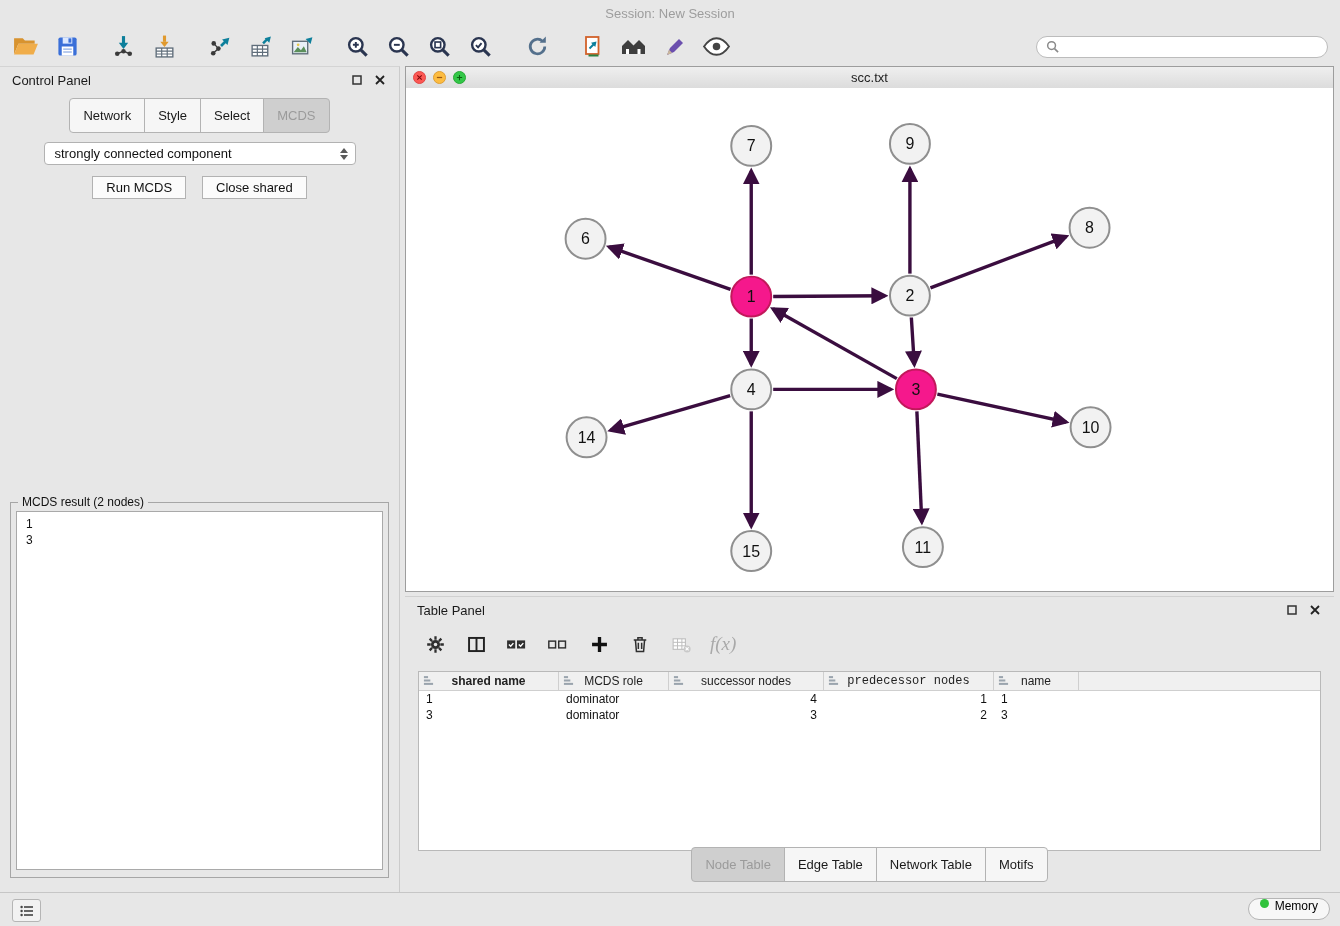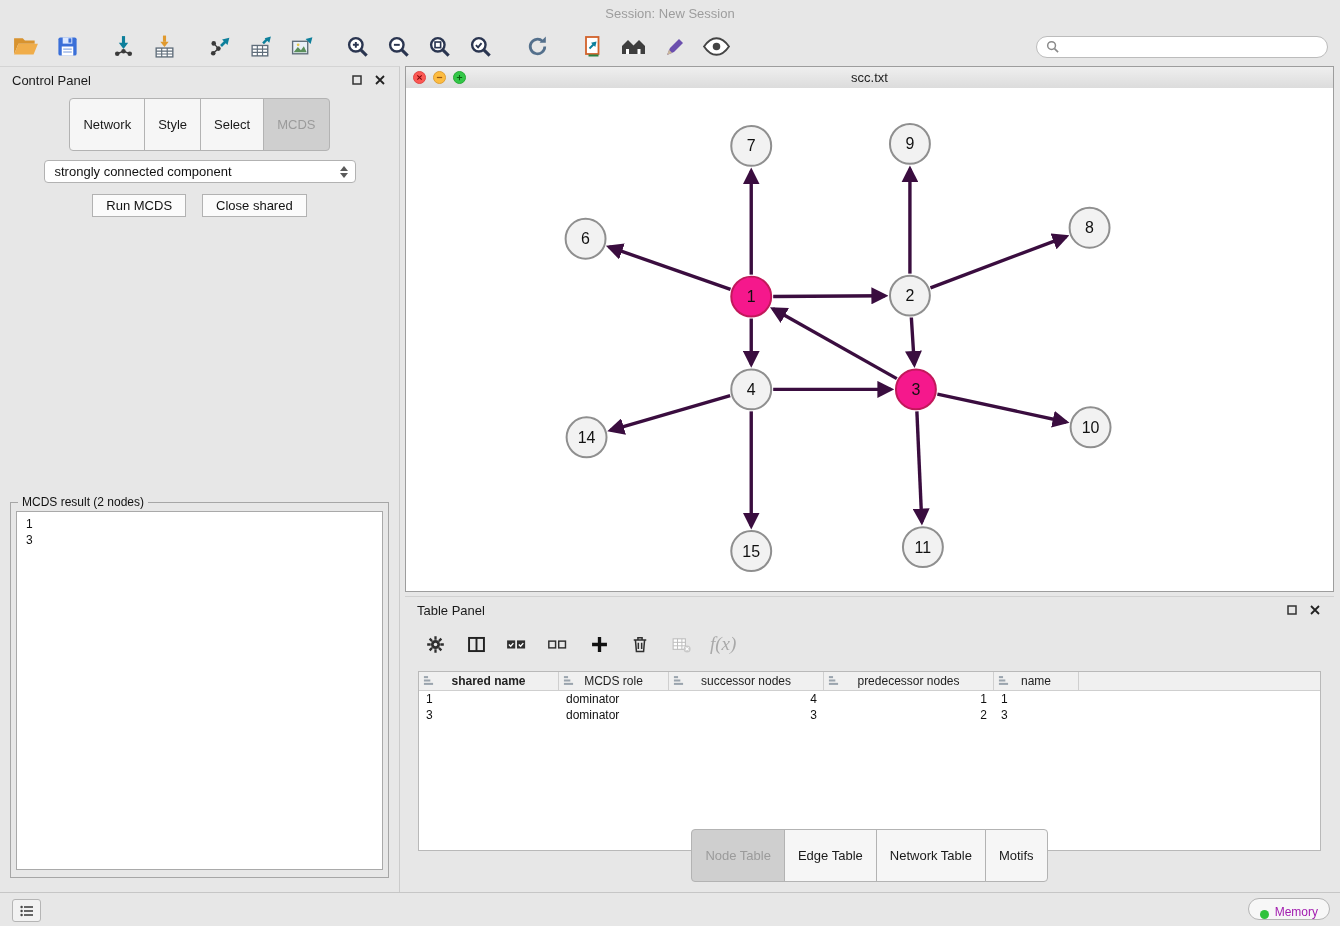--- a/index.html
+++ b/index.html
@@ -12,21 +12,21 @@
   .tool-btn svg{display:block}
   .search-wrap{margin-left:auto;width:292px;height:22px;background:#fff;border:1px solid #bcbcbc;border-radius:12px;display:flex;align-items:center;padding:0 9px;box-sizing:border-box;gap:6px}
   .search-wrap input{border:none;outline:none;flex:1;font-size:12px;font-family:inherit;background:transparent}
   
   .control-panel{position:absolute;left:0;top:66px;width:400px;bottom:34px;background:#e7e7e7;border-top:1px solid #d4d4d4;border-right:1px solid #cbcbcb;box-sizing:border-box}
   .panel-head{position:relative;height:26px;display:flex;align-items:center;padding:0 12px}
   .panel-title{font-size:13px;color:#1a1a1a}
   .panel-head-btns{margin-left:auto;display:flex;gap:9px;align-items:center}
   .win-btn{width:14px;height:14px;display:flex;align-items:center;justify-content:center}
   .seg-tabs{display:flex;justify-content:center}
-  .seg-tab{font-size:13px;padding:18px 13px;background:#f6f6f6;border:1px solid #b3b3b3;margin-left:-1px;color:#1a1a1a;white-space:nowrap;cursor:default}
+  .seg-tab{font-size:13px;padding:9px 13px;background:#f6f6f6;border:1px solid #b3b3b3;margin-left:-1px;color:#1a1a1a;white-space:nowrap;cursor:default}
   .seg-tab:first-child{border-radius:4px 0 0 4px;margin-left:0}
   .seg-tab:last-child{border-radius:0 4px 4px 0}
   .seg-tab.active{background:#cfcfcf;color:#9b9b9b}
   .cp-tabs{margin-top:5px}
   .opt-label{text-align:center;font-size:13px;margin-top:24px;color:#111}
   .dropdown{width:312px;height:23px;margin:9px auto 0;background:#fff;border:1px solid #b2b2b2;border-radius:4px;display:flex;align-items:center;padding:0 7px 0 10px;box-sizing:border-box;font-size:13px;color:#111}
   .dd-arrows{margin-left:auto;display:flex;flex-direction:column;gap:2px;align-items:center}
   .dd-arrows i{display:block;width:0;height:0;border-left:4px solid transparent;border-right:4px solid transparent}
   .dd-up{border-bottom:5px solid #5a5a5a}
   .dd-down{border-top:5px solid #5a5a5a}
@@ -51,21 +51,21 @@
   .table-box{position:absolute;left:13px;right:13px;top:74px;height:178px;background:#fff;border:1px solid #b9b9b9;overflow:hidden}
   .thead{display:flex;background:#f0f0f0;border-bottom:1px solid #cfcfcf;height:18px}
   .th{position:relative;display:flex;align-items:center;justify-content:center;font-size:12px;color:#222;border-right:1px solid #cfcfcf;box-sizing:border-box}
   .th .sort-ic{position:absolute;left:4px;top:3px;line-height:0}
   .tr{display:flex;height:16px;align-items:center}
   .td{font-size:12px;color:#111;padding:0 7px;box-sizing:border-box;overflow:hidden;white-space:nowrap}
   .tp-tabs{position:absolute;left:0;right:0;bottom:10px;display:flex;justify-content:center}
   
   .statusbar{position:absolute;left:0;right:0;bottom:0;height:34px;background:#e7e7e7;border-top:1px solid #c6c6c6;box-sizing:border-box}
   .sb-left{position:absolute;left:12px;top:6px;width:27px;height:21px;background:#f2f2f2;border:1px solid #b5b5b5;border-radius:3px;display:flex;align-items:center;justify-content:center}
-  .memory-btn{position:absolute;right:10px;top:5px;height:22px;padding:0 11px;border:1px solid #b5b5b5;border-radius:11px;background:#f7f7f7;display:flex;align-items:flex-end;gap:6px;font-size:12px;color:#a21caf;box-sizing:border-box}
+  .memory-btn{position:absolute;right:10px;top:5px;height:22px;padding:0 11px;border:1px solid #b5b5b5;border-radius:11px;background:#f7f7f7;display:flex;align-items:flex-start;gap:6px;font-size:12px;color:#000000;box-sizing:border-box}
   .mem-dot{width:9px;height:9px;border-radius:50%;background:#30c23c}
 </style>
 </head>
 <body>
 
 <div class="app">
 
   <div class="titlebar">
     <span>Session: New Session</span>
   </div>
@@ -436,21 +436,21 @@
             <span class="th-label">MCDS role</span>
           </div>
           <div class="th" style="width: 155px;">
             <span class="sort-ic"><svg viewBox="0 0 12 12" width="11" height="11">
                 <rect x="1" y="1.2" width="4.5" height="2.2" fill="#9aa4ad"></rect>
                 <rect x="1" y="4.9" width="7" height="2.2" fill="#9aa4ad"></rect>
                 <rect x="1" y="8.6" width="10" height="2.2" fill="#9aa4ad"></rect>
               </svg></span>
             <span class="th-label">successor nodes</span>
           </div>
-          <div class="th" style="width: 170px;">
+          <div class="th" style="width: 170px; font-family: Liberation Mono, monospace;">
             <span class="sort-ic"><svg viewBox="0 0 12 12" width="11" height="11">
                 <rect x="1" y="1.2" width="4.5" height="2.2" fill="#9aa4ad"></rect>
                 <rect x="1" y="4.9" width="7" height="2.2" fill="#9aa4ad"></rect>
                 <rect x="1" y="8.6" width="10" height="2.2" fill="#9aa4ad"></rect>
               </svg></span>
             <span class="th-label">predecessor nodes</span>
           </div>
           <div class="th" style="width: 85px;">
             <span class="sort-ic"><svg viewBox="0 0 12 12" width="11" height="11">
                 <rect x="1" y="1.2" width="4.5" height="2.2" fill="#9aa4ad"></rect>

